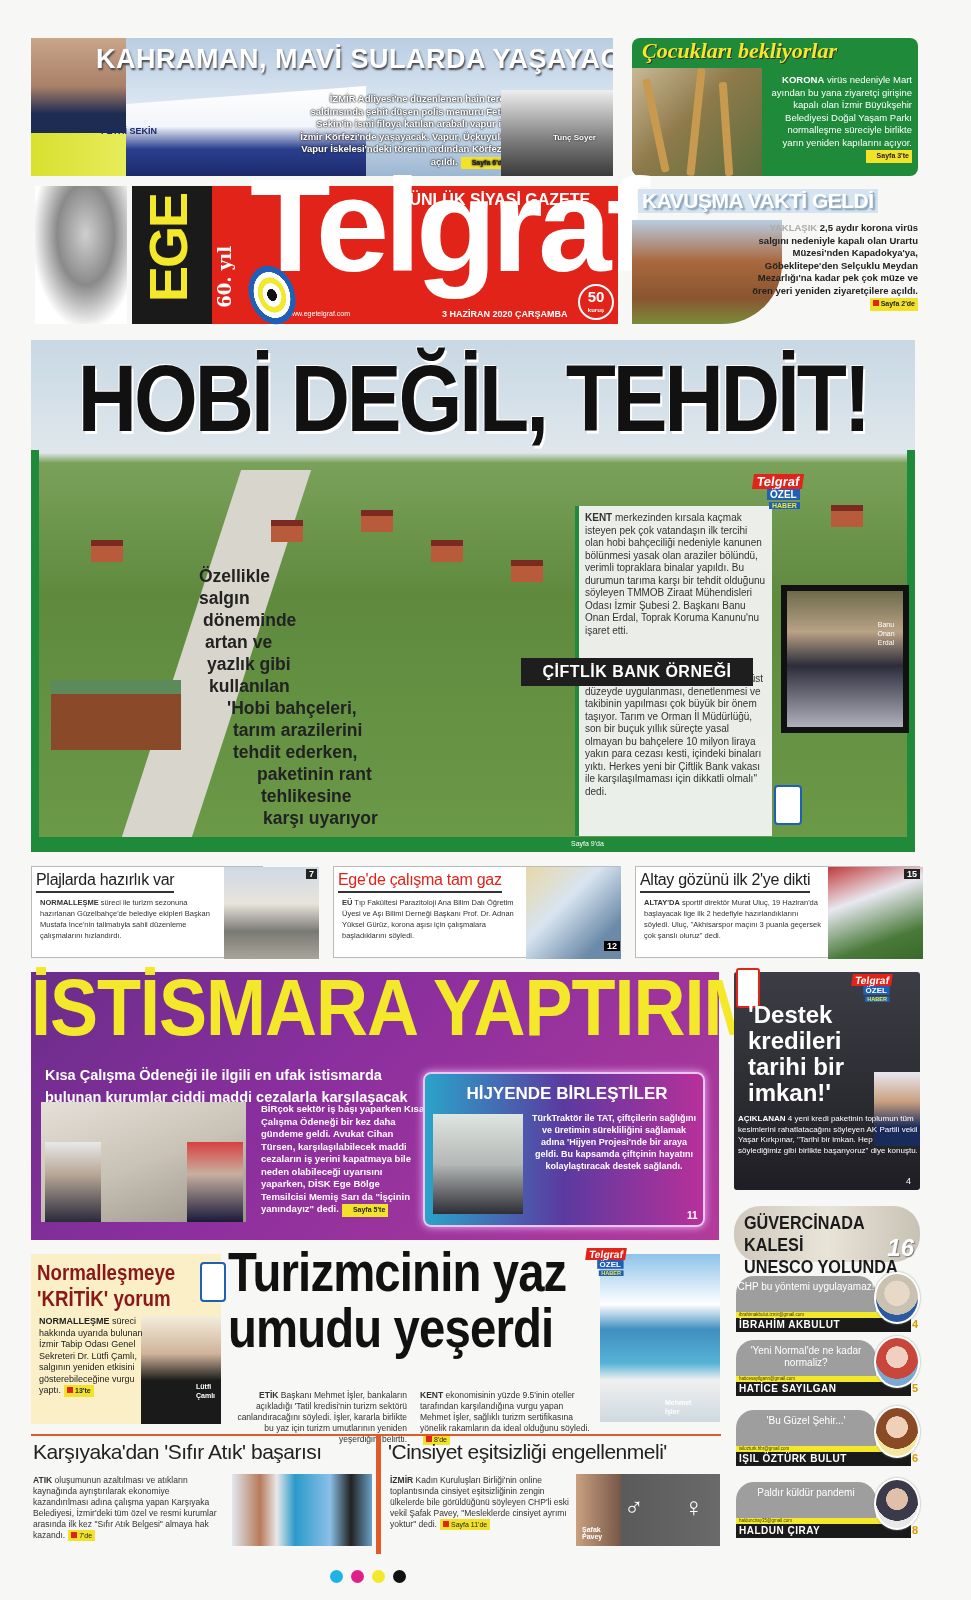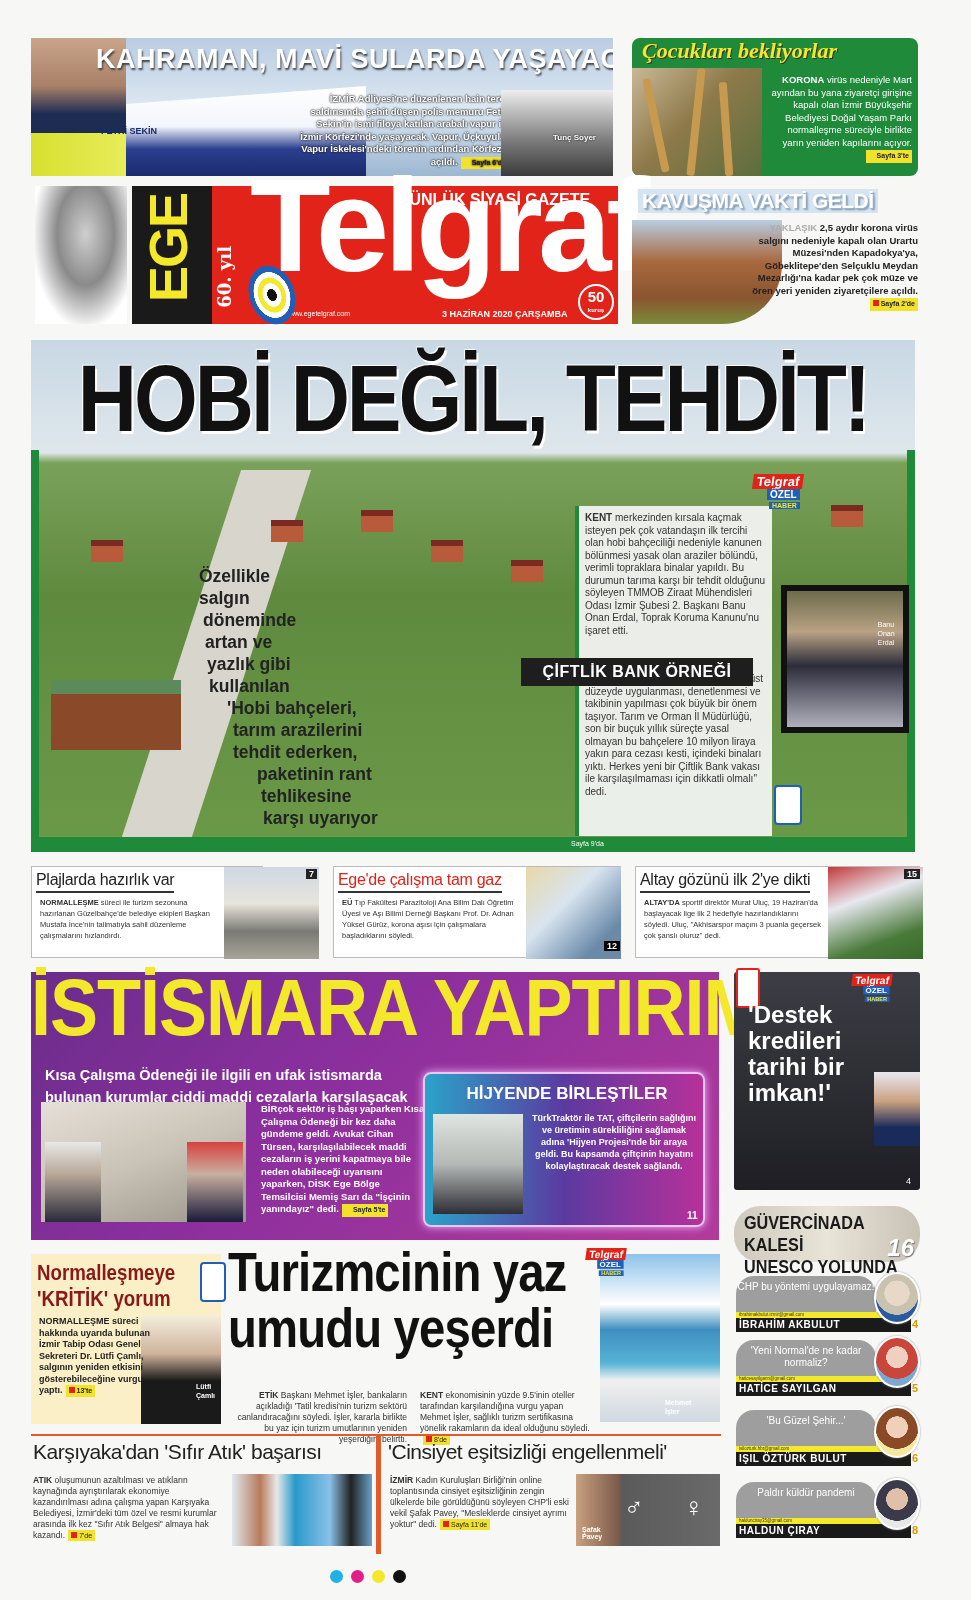--- a/index.html
+++ b/index.html
@@ -251,20 +251,21 @@
     <div class="o">ÖZEL</div>
     <div class="h">HABER</div>
   </div>
   <h2 class="abs">
     <div>'Destek</div>
     <div>kredileri</div>
     <div>tarihi bir</div>
     <div>imkan!'</div>
   </h2>
   <div class="abs pic"></div>
+  <div class="abs body"><span>AÇIKLANAN</span><span style="font-weight:normal"> 4 yeni kredi paketinin toplumun tüm kesimlerini rahatlatacağını söyleyen AK Partili vekil Yaşar Kırkpınar, "Tarihi bir imkan. Hep söylediğimiz gibi birlikte başarıyoruz" diye konuştu.</span></div>
   <div class="abs num">4</div>
 </div>
 
 <div id="guv" class="abs">
   <h3>
       <div>GÜVERCİNADA KALESİ</div>
       <div>UNESCO YOLUNDA</div>
     </h3>
   <span>16</span>
 </div>
@@ -297,21 +298,21 @@
   <div class="face" style="background:radial-gradient(circle at 50% 40%,#e0c0a8 0 30%,#3a3a4a 31% 60%,#e8e8e8 61%)"></div>
   <div class="num">8</div>
 </div>
 
 <div id="norm" class="abs">
   <h2>
       <div>Normalleşmeye</div>
       <div>'KRİTİK' yorum</div>
     </h2>
   <div class="pic"></div>
-  <p><span>NORMALLEŞME</span><span style="font-weight:bold"> süreci hakkında uyarıda bulunan İzmir Tabip Odası Genel Sekreteri Dr. Lütfi Çamlı, salgının yeniden etkisini gösterebileceğine vurgu yaptı.</span><span class="pgref red">13'te</span></p>
+  <p><span>NORMALLEŞME</span><span style="font-weight:normal"> süreci hakkında uyarıda bulunan İzmir Tabip Odası Genel Sekreteri Dr. Lütfi Çamlı, salgının yeniden etkisini gösterebileceğine vurgu yaptı.</span><span class="pgref red">13'te</span></p>
   <div class="cap" style="width:25px">Lütfi Çamlı</div>
 </div>
 <div id="reporter2" class="abs"></div>
 
 <div id="tur">
   <h1>
       <div>Turizmcinin yaz</div>
       <div>umudu yeşerdi</div>
     </h1>
   <div class="c1"><b>ETİK</b><span> Başkanı Mehmet İşler, bankaların açıkladığı 'Tatil kredisi'nin turizm sektörü canlandıracağını söyledi. İşler, kararla birlikte bu yaz için turizm umutlarının yeniden yeşerdiğini belirtti.</span></div>

